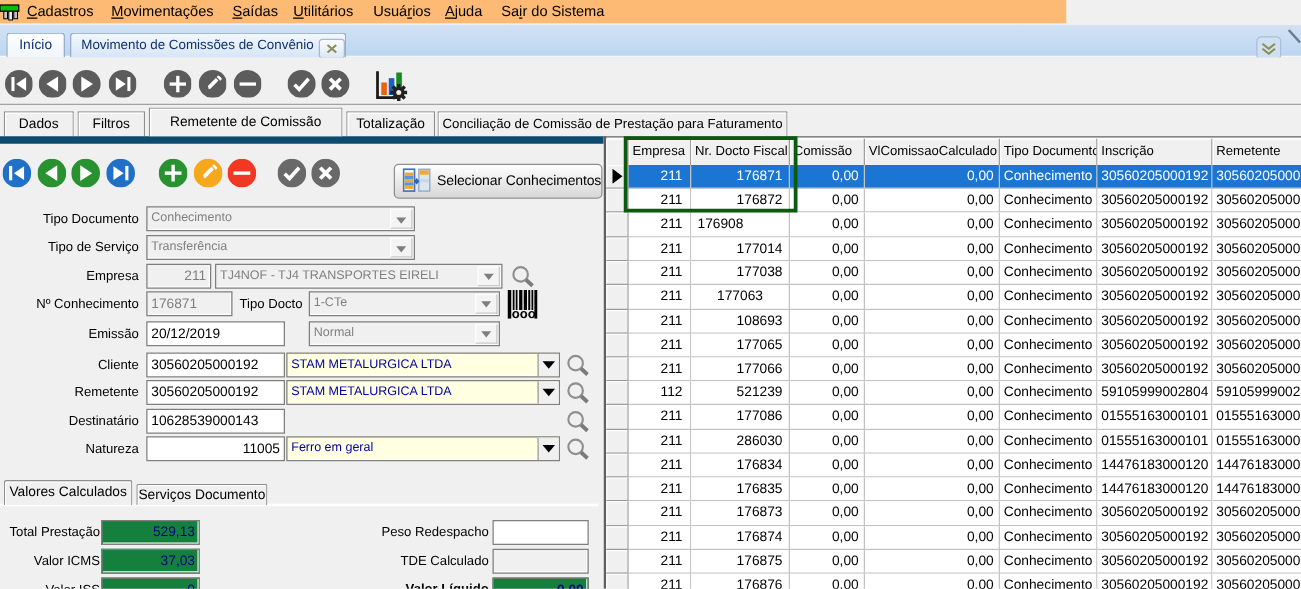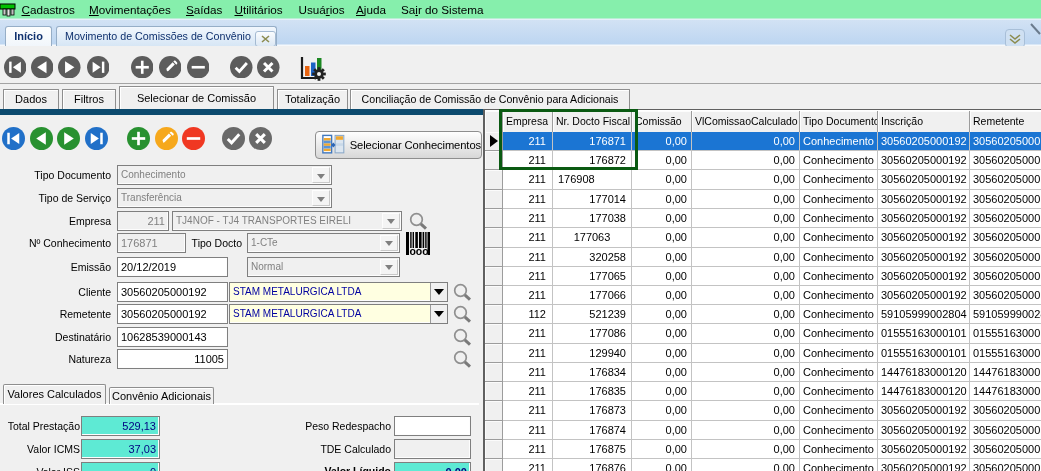--- a/index.html
+++ b/index.html
@@ -1,19 +1,19 @@
 <!DOCTYPE html>
 <html><head><meta charset="utf-8">
 <style>
 html,body{margin:0;padding:0;}
 body{width:1041px;height:471px;overflow:hidden;position:relative;
   font-family:"Liberation Sans",sans-serif;background:#f0f0f0;font-size:11px;}
 .abs{position:absolute;}
 u{text-decoration:underline;text-underline-offset:1px;}
-#menubar{left:0;top:0;width:1041px;height:20px;background:#86efac;font-size:11.7px;color:#000;box-shadow:inset 0 -1.5px 0 #e7effa;}
+#menubar{left:0;top:0;width:853px;height:20px;background:#fdba74;font-size:11.7px;color:#000;box-shadow:inset 0 -1.5px 0 #e7effa;}
 #menubar span{position:absolute;top:3px;white-space:nowrap;}
 #tabstrip{left:0;top:20px;width:1041px;height:26px;background:linear-gradient(#d2e2f4,#bdd6f1 92%);box-shadow:inset 0 -1.5px 0 #f5f8fb;}
 .toptab{position:absolute;top:5.5px;height:20px;border:1px solid #96aec7;border-bottom:none;
   border-radius:3px 3px 0 0;font-size:11px;color:#10316e;display:flex;align-items:center;
   box-sizing:border-box;white-space:nowrap;}
 #toolbar1{left:0;top:46px;width:1041px;height:38px;background:#f0f0f0;border-bottom:1px solid #a3a3a3;box-sizing:border-box;}
 #pagetabs{left:0;top:84px;width:1041px;height:25px;background:#f0f0f0;}
 .ptab{position:absolute;box-sizing:border-box;height:20.5px;top:4.5px;background:#f0f0f0;
   border:1px solid #8e8e8e;border-bottom:none;border-radius:1px 1px 0 0;font-size:11px;color:#000;
   text-align:center;line-height:19px;box-shadow:inset 1px 1px 0 #fff;white-space:nowrap;}
@@ -21,21 +21,21 @@
   border-bottom:none;border-radius:2px 2px 0 0;font-size:11px;color:#000;text-align:center;
   box-shadow:inset 1px 1px 0 #fff;white-space:nowrap;z-index:2;}
 .ptab.act{top:1.5px;height:23.5px;z-index:3;line-height:22px;}
 .lbl{position:absolute;font-size:10.5px;color:#000;text-align:right;white-space:nowrap;}
 .fld{position:absolute;box-sizing:border-box;height:20px;border:1px solid #7f7f7f;
   box-shadow:inset -1px -1px 0 #fdfdfd;font-size:10px;line-height:18px;white-space:nowrap;overflow:hidden;padding:0 3px;}
 .f11{font-size:11px;}
 .dis{background:#f0f0f0;color:#808080;}
 .wht{background:#fff;color:#000;}
 .ylw{background:#ffffe1;color:#0000a0;}
-.gry{background:#5eead4;color:#000080;}
+.gry{background:#15803d;color:#000080;}
 .num{text-align:right;}
 .ddb{position:absolute;right:1px;top:1px;width:18px;height:16px;background:#f4f4f4;
   border:1px solid #c9c9c9;border-top-color:#fdfdfd;border-left-color:#fdfdfd;box-sizing:border-box;}
 .ddb:after{content:"";position:absolute;left:3.5px;top:5.5px;border:4.5px solid transparent;border-top:5px solid #7f7f7f;}
 .ddb2{position:absolute;right:0;top:0;width:17px;height:18px;background:#f0f0f0;border-left:1px solid #9a9a9a;box-sizing:border-box;}
 .ddb2:after{content:"";position:absolute;left:3px;top:6px;border:5px solid transparent;border-top:6px solid #000;}
 .gc{position:absolute;box-sizing:border-box;font-size:11px;white-space:nowrap;overflow:hidden;
   border-right:1px solid #c3c3c3;border-bottom:1px solid #c3c3c3;background:#fff;color:#000;}
 .gh{background:#f0f0f0;border-right:1px solid #9c9c9c;border-bottom:1px solid #6f6f6f;color:#000;font-size:10.5px;box-shadow:inset 1px 1px 0 #fcfcfc;}
 .ind{background:#f0f0f0;border-right:1px solid #9c9c9c;border-bottom:1px solid #9c9c9c;box-shadow:inset 1px 1px 0 #fbfbfb;}
@@ -52,21 +52,21 @@
 </svg>
 <span style="left:21.5px"><u>C</u>adastros</span>
 <span style="left:89px"><u>M</u>ovimentações</span>
 <span style="left:186px"><u>S</u>aídas</span>
 <span style="left:234.5px"><u>U</u>tilitários</span>
 <span style="left:298.5px">Usuá<u>r</u>ios</span>
 <span style="left:356px"><u>A</u>juda</span>
 <span style="left:401px">Sa<u>i</u>r do Sistema</span>
 </div>
 <div id="tabstrip" class="abs">
-<div class="toptab" style="left:5px;width:47px;background:linear-gradient(#fdfefe,#f1f6fb);justify-content:center;font-weight:bold;">Início</div>
+<div class="toptab" style="left:5px;width:47px;background:linear-gradient(#fdfefe,#f1f6fb);justify-content:center;">Início</div>
 <div class="toptab" style="left:56px;width:221px;background:linear-gradient(#f2f7fd,#d6e6f5);padding-left:8px;font-size:10.7px;">Movimento de Comissões de Convênio</div>
 <div class="abs" style="left:255px;top:11px;width:19px;height:14px;border:1px solid #a4bad2;border-radius:3px;background:linear-gradient(#fafcfe,#dce8f4);">
  <svg width="19" height="14" viewBox="0 0 19 14">
         <path d="M6 4 L13 10 M13 4 L6 10" stroke="#8c8c50" stroke-width="1.6"></path>
       </svg></div>
 <div class="abs" style="left:1005px;top:9px;width:18px;height:17px;border:1px solid #a8bfd8;border-radius:4px;background:#cfe0f2;">
  <svg width="18" height="17" viewBox="0 0 18 17">
         <path d="M4 5 L9 9 L14 5 M4 9 L9 13 L14 9" fill="none" stroke="#8c8c50" stroke-width="1.6"></path>
       </svg></div>
 <svg class="abs" style="left:1030px;top:3px" width="11" height="12" viewBox="0 0 11 12">
@@ -126,23 +126,23 @@
 <rect x="-1.4" y="-6.8" width="2.8" height="13.6" transform="rotate(45)"></rect>
           <rect x="-6.8" y="-1.4" width="13.6" height="2.8" transform="rotate(45)"></rect>
         </g>
 <circle cx="0" cy="0" r="2" fill="#f0f0f0"></circle>
 </g>
     </svg>
 </div>
 <div id="pagetabs" class="abs">
 <div class="ptab" style="left:3px;width:56px;">Dados</div>
 <div class="ptab" style="left:62px;width:54px;">Filtros</div>
-<div class="ptab act" style="left:119px;width:155px;">Selecionar de Comissão</div>
+<div class="ptab act" style="left:119px;width:155px;">Remetente de Comissão</div>
 <div class="ptab" style="left:277px;width:71px;">Totalização</div>
-<div class="ptab" style="left:350px;width:280px;font-size:10.6px;">Conciliação de Comissão de Convênio para Adicionais</div>
+<div class="ptab" style="left:350px;width:280px;font-size:10.6px;">Conciliação de Comissão de Prestação para Faturamento</div>
 </div>
 <div id="leftpanel" class="abs" style="left:0;top:109px;width:483px;height:362px;background:#f0f0f0;border-top:6px solid #0c4a6e;">
 <svg class="abs" style="left:2px;top:12px" width="23" height="23" viewBox="0 0 24 24">
       <circle cx="12" cy="12" r="12" fill="#2170c8"></circle>
       <rect x="5.5" y="6" width="2.6" height="12" fill="#fff"></rect>
       <path d="M18 6.2 L18 17.8 L9.5 12 Z" fill="#fff"></path>
     </svg>
 <svg class="abs" style="left:29.5px;top:12px" width="23" height="23" viewBox="0 0 24 24">
       <circle cx="12" cy="12" r="12" fill="#289130"></circle>
       <path d="M16.5 5.5 L16.5 18.5 L6.5 12 Z" fill="#fff"></path>
@@ -240,27 +240,28 @@
 <svg class="abs" style="left:452px;top:189.5px" width="22" height="20" viewBox="0 0 22 20">
       <circle cx="8.5" cy="7.5" r="5.8" fill="none" stroke="#8f8f8f" stroke-width="1.7"></circle>
       <path d="M12.8 11.8 L18 16.6" stroke="#7a7a7a" stroke-width="3"></path>
     </svg>
 <div class="fld wht f11" style="left:117px;top:211.5px;width:111px;">10628539000143</div>
 <svg class="abs" style="left:452px;top:212.5px" width="22" height="20" viewBox="0 0 22 20">
       <circle cx="8.5" cy="7.5" r="5.8" fill="none" stroke="#8f8f8f" stroke-width="1.7"></circle>
       <path d="M12.8 11.8 L18 16.6" stroke="#7a7a7a" stroke-width="3"></path>
     </svg>
 <div class="fld wht num f11" style="left:117px;top:233.5px;width:111px;color:#000;">11005</div>
+<div class="fld ylw" style="left:229px;top:233.5px;width:219px;">Ferro em geral<span class="ddb2"></span></div>
 <svg class="abs" style="left:452px;top:234.5px" width="22" height="20" viewBox="0 0 22 20">
       <circle cx="8.5" cy="7.5" r="5.8" fill="none" stroke="#8f8f8f" stroke-width="1.7"></circle>
       <path d="M12.8 11.8 L18 16.6" stroke="#7a7a7a" stroke-width="3"></path>
     </svg>
 <div class="abs" style="left:0;top:288.5px;width:479px;height:74px;border-top:1px solid #fff;box-shadow:0 -1px 0 #9a9a9a inset;"></div>
 <div class="btab" style="left:3px;top:269px;width:103px;height:20px;line-height:19px;z-index:3;">Valores Calculados</div>
-<div class="btab" style="left:109px;top:272px;width:105px;height:17px;line-height:16px;">Convênio Adicionais</div>
+<div class="btab" style="left:109px;top:272px;width:105px;height:17px;line-height:16px;">Serviços Documento</div>
 <div class="abs" style="left:0;top:288px;width:479px;height:1px;background:#fff;"></div>
 <div class="lbl" style="left:-20px;top:305px;width:100px;">Total Prestação</div>
 <div class="fld gry num f11" style="left:81px;top:301px;width:79px;">529,13</div>
 <div class="lbl" style="left:-20px;top:328px;width:100px;">Valor ICMS</div>
 <div class="fld gry num f11" style="left:81px;top:324px;width:79px;">37,03</div>
 <div class="lbl" style="left:-20px;top:351.3px;width:100px;">Valor ISS</div>
 <div class="fld gry num f11" style="left:81px;top:347.3px;width:79px;">0</div>
 <div class="lbl" style="left:271px;top:305px;width:120px;">Peso Redespacho</div>
 <div class="fld wht" style="left:394px;top:301px;width:77px;"></div>
 <div class="lbl" style="left:271px;top:328px;width:120px;">TDE Calculado</div>
@@ -322,21 +323,21 @@
 <div class="gc ind" style="left:0px;top:117.5px;width:18px;height:20px;text-align:center;line-height:19px;"></div>
 <div class="gc " style="left:18px;top:117.5px;width:50px;height:20px;text-align:right;padding:0 6px;line-height:19px;">211</div>
 <div class="gc " style="left:68px;top:117.5px;width:79px;height:20px;text-align:center;padding:0 5px;line-height:19px;">177063</div>
 <div class="gc " style="left:147px;top:117.5px;width:60px;height:20px;text-align:right;padding:0 4px;line-height:19px;">0,00</div>
 <div class="gc " style="left:207px;top:117.5px;width:108px;height:20px;text-align:right;padding:0 4px;line-height:19px;">0,00</div>
 <div class="gc " style="left:315px;top:117.5px;width:78px;height:20px;text-align:left;padding:0 3px;line-height:19px;">Conhecimento</div>
 <div class="gc " style="left:393px;top:117.5px;width:92px;height:20px;text-align:left;padding:0 3px;line-height:19px;">30560205000192</div>
 <div class="gc " style="left:485px;top:117.5px;width:90px;height:20px;text-align:left;padding:0 3px;line-height:19px;">30560205000192</div>
 <div class="gc ind" style="left:0px;top:137.5px;width:18px;height:19px;text-align:center;line-height:18px;"></div>
 <div class="gc " style="left:18px;top:137.5px;width:50px;height:19px;text-align:right;padding:0 6px;line-height:18px;">211</div>
-<div class="gc " style="left:68px;top:137.5px;width:79px;height:19px;text-align:right;padding:0 5px;line-height:18px;">320258</div>
+<div class="gc " style="left:68px;top:137.5px;width:79px;height:19px;text-align:right;padding:0 5px;line-height:18px;">108693</div>
 <div class="gc " style="left:147px;top:137.5px;width:60px;height:19px;text-align:right;padding:0 4px;line-height:18px;">0,00</div>
 <div class="gc " style="left:207px;top:137.5px;width:108px;height:19px;text-align:right;padding:0 4px;line-height:18px;">0,00</div>
 <div class="gc " style="left:315px;top:137.5px;width:78px;height:19px;text-align:left;padding:0 3px;line-height:18px;">Conhecimento</div>
 <div class="gc " style="left:393px;top:137.5px;width:92px;height:19px;text-align:left;padding:0 3px;line-height:18px;">30560205000192</div>
 <div class="gc " style="left:485px;top:137.5px;width:90px;height:19px;text-align:left;padding:0 3px;line-height:18px;">30560205000192</div>
 <div class="gc ind" style="left:0px;top:156.5px;width:18px;height:19px;text-align:center;line-height:18px;"></div>
 <div class="gc " style="left:18px;top:156.5px;width:50px;height:19px;text-align:right;padding:0 6px;line-height:18px;">211</div>
 <div class="gc " style="left:68px;top:156.5px;width:79px;height:19px;text-align:right;padding:0 5px;line-height:18px;">177065</div>
 <div class="gc " style="left:147px;top:156.5px;width:60px;height:19px;text-align:right;padding:0 4px;line-height:18px;">0,00</div>
 <div class="gc " style="left:207px;top:156.5px;width:108px;height:19px;text-align:right;padding:0 4px;line-height:18px;">0,00</div>
@@ -362,21 +363,21 @@
 <div class="gc ind" style="left:0px;top:213.5px;width:18px;height:20px;text-align:center;line-height:19px;"></div>
 <div class="gc " style="left:18px;top:213.5px;width:50px;height:20px;text-align:right;padding:0 6px;line-height:19px;">211</div>
 <div class="gc " style="left:68px;top:213.5px;width:79px;height:20px;text-align:right;padding:0 5px;line-height:19px;">177086</div>
 <div class="gc " style="left:147px;top:213.5px;width:60px;height:20px;text-align:right;padding:0 4px;line-height:19px;">0,00</div>
 <div class="gc " style="left:207px;top:213.5px;width:108px;height:20px;text-align:right;padding:0 4px;line-height:19px;">0,00</div>
 <div class="gc " style="left:315px;top:213.5px;width:78px;height:20px;text-align:left;padding:0 3px;line-height:19px;">Conhecimento</div>
 <div class="gc " style="left:393px;top:213.5px;width:92px;height:20px;text-align:left;padding:0 3px;line-height:19px;">01555163000101</div>
 <div class="gc " style="left:485px;top:213.5px;width:90px;height:20px;text-align:left;padding:0 3px;line-height:19px;">01555163000101</div>
 <div class="gc ind" style="left:0px;top:233.5px;width:18px;height:19px;text-align:center;line-height:18px;"></div>
 <div class="gc " style="left:18px;top:233.5px;width:50px;height:19px;text-align:right;padding:0 6px;line-height:18px;">211</div>
-<div class="gc " style="left:68px;top:233.5px;width:79px;height:19px;text-align:right;padding:0 5px;line-height:18px;">129940</div>
+<div class="gc " style="left:68px;top:233.5px;width:79px;height:19px;text-align:right;padding:0 5px;line-height:18px;">286030</div>
 <div class="gc " style="left:147px;top:233.5px;width:60px;height:19px;text-align:right;padding:0 4px;line-height:18px;">0,00</div>
 <div class="gc " style="left:207px;top:233.5px;width:108px;height:19px;text-align:right;padding:0 4px;line-height:18px;">0,00</div>
 <div class="gc " style="left:315px;top:233.5px;width:78px;height:19px;text-align:left;padding:0 3px;line-height:18px;">Conhecimento</div>
 <div class="gc " style="left:393px;top:233.5px;width:92px;height:19px;text-align:left;padding:0 3px;line-height:18px;">01555163000101</div>
 <div class="gc " style="left:485px;top:233.5px;width:90px;height:19px;text-align:left;padding:0 3px;line-height:18px;">01555163000101</div>
 <div class="gc ind" style="left:0px;top:252.5px;width:18px;height:19px;text-align:center;line-height:18px;"></div>
 <div class="gc " style="left:18px;top:252.5px;width:50px;height:19px;text-align:right;padding:0 6px;line-height:18px;">211</div>
 <div class="gc " style="left:68px;top:252.5px;width:79px;height:19px;text-align:right;padding:0 5px;line-height:18px;">176834</div>
 <div class="gc " style="left:147px;top:252.5px;width:60px;height:19px;text-align:right;padding:0 4px;line-height:18px;">0,00</div>
 <div class="gc " style="left:207px;top:252.5px;width:108px;height:19px;text-align:right;padding:0 4px;line-height:18px;">0,00</div>

